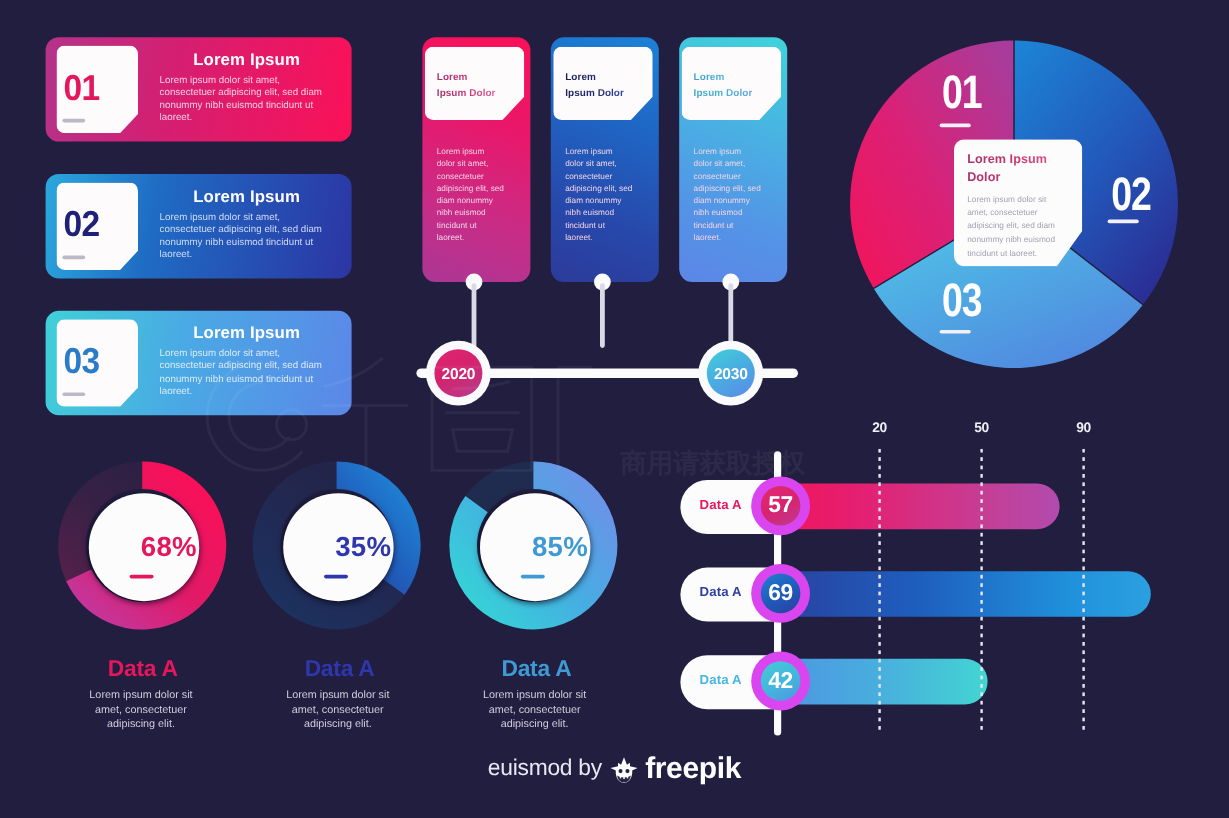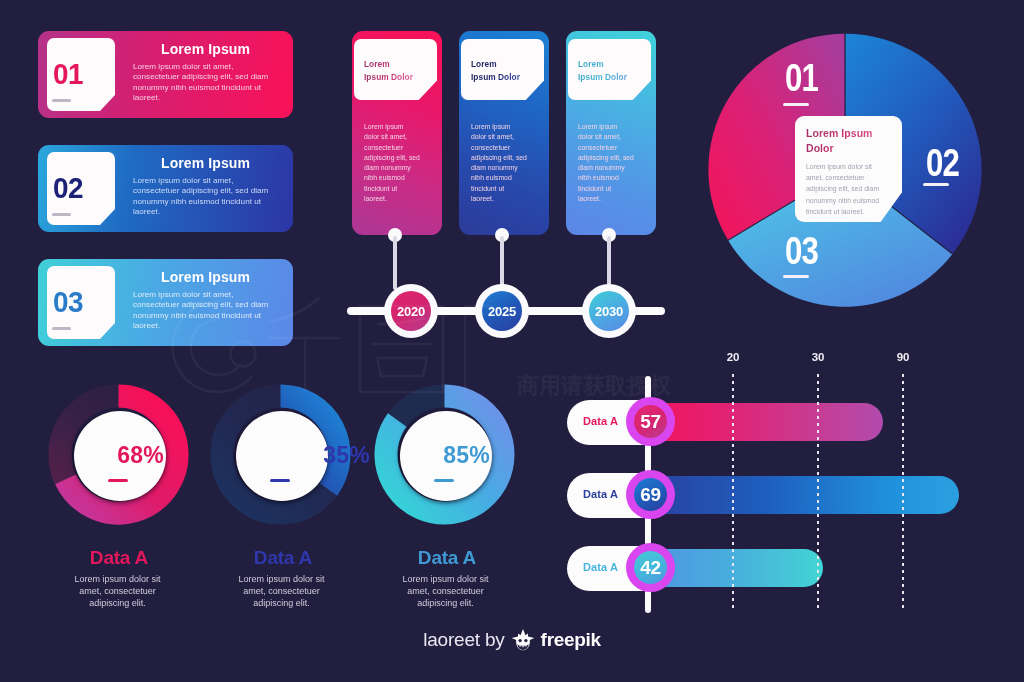--- a/index.html
+++ b/index.html
@@ -80,21 +80,21 @@
       background-size:2px 7px;background-repeat:repeat-y;}
   .bar{z-index:2;}
   .barpill{z-index:4;}
   .barring{z-index:5;}
   #baraxis{z-index:3;}
 
   
   #footer{position:absolute;left:0;right:0;top:628px;display:flex;align-items:center;
       justify-content:center;gap:6px;z-index:9;}
   #footer .fd{font-size:19px;color:#e9e7f2;letter-spacing:-.2px;line-height:1;}
-  #footer .fb{font-size:19px;font-weight:bold;color:#fdfdfe;letter-spacing:-.3px;line-height:1;}
+  #footer .fb{font-size:25px;font-weight:bold;color:#fdfdfe;letter-spacing:-.3px;line-height:1;}
 
   
   .wm{position:absolute;color:rgba(255,255,255,.055);font-weight:bold;
       font-family:"Liberation Sans",sans-serif;white-space:nowrap;pointer-events:none;z-index:1;}
   #wm-logo{position:absolute;left:155px;top:292px;opacity:.05;pointer-events:none;}
 </style>
 </head>
 <body>
 
 <div id="stage">
@@ -150,25 +150,22 @@
     <div class="tbody">Lorem ipsum dolor sit amet, consectetuer adipiscing elit, sed diam nonummy nibh euismod tincidunt ut laoreet.</div>
   </div>
 
   <div class="tldot" style="left:388px;"></div>
   <div class="tldot" style="left:495px;"></div>
   <div class="tldot" style="left:602px;"></div>
   <div class="tlstem" style="left:393.3px;"></div>
   <div class="tlstem" style="left:500.3px;"></div>
   <div class="tlstem" style="left:607.3px;"></div>
 
-  <div class="tlcirc" style="left:384px;">
+  <div class="tlcirc" style="left:355px;">
     <div class="inner" style="background:linear-gradient(150deg,#e0246f 0%,#d4236e 45%,#b53d8d 100%);">2020</div>
-  </div>
-  <div class="tlcirc" style="left:475px;">
-    <div class="inner" style="background:linear-gradient(150deg,#1f7fd2 0%,#2059b9 50%,#2b3f9e 100%);">2025</div>
   </div>
   <div class="tlcirc" style="left:582px;">
     <div class="inner" style="background:linear-gradient(150deg,#3ed0d9 0%,#4aabe1 50%,#5b8ae6 100%);">2030</div>
   </div>
 
   <div id="pie-wrap">
     <svg width="310" height="310" viewBox="0 0 310 310">
       <defs>
         <linearGradient id="pg1" x1="1" y1="0.15" x2="0" y2="0.95">
           <stop offset="0" stop-color="#a93b9a"></stop>
@@ -236,21 +233,21 @@
       <linearGradient id="dt2" x1="0.2" y1="1" x2="1" y2="0">
         <stop offset="0" stop-color="#1c3566"></stop>
             <stop offset="0.5" stop-color="#222a54"></stop>
         <stop offset="1" stop-color="#242347"></stop>
           </linearGradient>
         </defs>
       <circle cx="73.5" cy="74.5" r="58.5" fill="none" stroke="url(#dt2)" stroke-width="23" opacity="0.8"></circle>
       <path id="darc2" fill="none" stroke="url(#dg2)" stroke-width="23" d="M 73.50 16.00 A 58.5 58.5 0 0 1 120.83 108.89"></path>
     </svg>
     <div class="hole"></div>
-    <div class="pct" style="color: rgb(47, 55, 173); padding-left: 44px;">35%</div>
+    <div class="pct" style="color: rgb(47, 55, 173);">35%</div>
     <div class="ddash" style="background: rgb(47, 55, 173);"></div>
   </div>
   <div class="donut" style="left:371px;top:380px;">
     <svg width="160" height="160" viewBox="0 0 160 160">
       <defs>
           <linearGradient id="dg3" x1="0.05" y1="0.85" x2="0.95" y2="0.1">
         <stop offset="0" stop-color="#37cfd8"></stop>
             <stop offset="0.5" stop-color="#46ade2"></stop>
         <stop offset="1" stop-color="#6b93e8"></stop>
           </linearGradient>
@@ -271,21 +268,21 @@
   <div class="dbody" style="left:70px;top:573px;width:95px;">Lorem ipsum dolor sit amet, consectetuer adipiscing elit.</div>
   <div class="dlabel" style="left: 207px; top: 548px; width: 152px; color: rgb(47, 55, 173);">Data A</div>
   <div class="dbody" style="left:234px;top:573px;width:95px;">Lorem ipsum dolor sit amet, consectetuer adipiscing elit.</div>
   <div class="dlabel" style="left: 371px; top: 548px; width: 152px; color: rgb(63, 154, 212);">Data A</div>
   <div class="dbody" style="left:398px;top:573px;width:95px;">Lorem ipsum dolor sit amet, consectetuer adipiscing elit.</div>
 
   <div class="gridline" style="left:732px;"></div>
   <div class="gridline" style="left:817px;"></div>
   <div class="gridline" style="left:902px;"></div>
   <div class="tick" style="left:721px;">20</div>
-  <div class="tick" style="left:806px;">30</div>
+  <div class="tick" style="left:806px;">50</div>
   <div class="tick" style="left:891px;">90</div>
 
   <div class="bar" style="left:636px;top:403px;width:247px;background:linear-gradient(90deg,#f2145a 0%,#e61e6f 30%,#c53e95 75%,#b14bae 100%);"></div>
   <div class="bar" style="left:636px;top:476px;width:323px;background:linear-gradient(90deg,#2b3f9e 0%,#1e5ebd 40%,#2092dc 80%,#2ba0e0 100%);"></div>
   <div class="bar" style="left:636px;top:549px;width:187px;background:linear-gradient(90deg,#4f93e2 0%,#49aade 45%,#45c8d6 85%,#41d6d3 100%);"></div>
 
   <div id="baraxis"></div>
 
   <div class="barpill" style="top:400px;">
     <div class="bl" style="color: rgb(228, 23, 92);">Data A</div>
@@ -300,21 +297,21 @@
     <div class="bi" style="background:linear-gradient(150deg,#1f7fd2 0%,#2059b9 55%,#2b3f9e 100%);">69</div>
   </div>
   <div class="barpill" style="top:546px;">
     <div class="bl" style="color: rgb(72, 182, 224);">Data A</div>
   </div>
   <div class="barring" style="left:626px;top:543px;">
     <div class="bi" style="background:linear-gradient(150deg,#45cbd6 0%,#44b7dc 50%,#4f97e0 100%);">42</div>
   </div>
 
   <div id="footer">
-    <span class="fd">laoreet by</span>
+    <span class="fd">euismod by</span>
     <span class="fmark" style="display:inline-block;width:24px;height:22px;">
       <svg viewBox="0 0 48 46" width="24" height="23">
         <path fill="#fdfdfe" d="M24 2 L28.9 14.6 L33.9 11.2 L34.0 17.2 L46.6 19.8 L37.6 24.0
           C38.9 35.0 32.8 44.4 24 44.4 C15.2 44.4 9.1 35.0 10.4 24.0 L1.4 19.8 L14.0 17.2
           L14.1 11.2 L19.1 14.6 Z"></path>
         <circle cx="18.2" cy="25.2" r="3.4" fill="#262244"></circle>
         <circle cx="29.8" cy="25.2" r="3.4" fill="#262244"></circle>
         <path fill="#262244" d="M12.6 32.4 C15.0 34.4 19.2 35.6 24 35.6 C28.8 35.6 33.0 34.4 35.4 32.4
           C34.4 40.0 29.8 43.8 24 43.8 C18.2 43.8 13.6 40.0 12.6 32.4 Z"></path>
         <path fill="#fdfdfe" d="M17.0 34.2 l2.3 .6 v2.8 l-2.4 -.7 Z M22.8 35.2 h2.5 v3.2 h-2.5 Z

